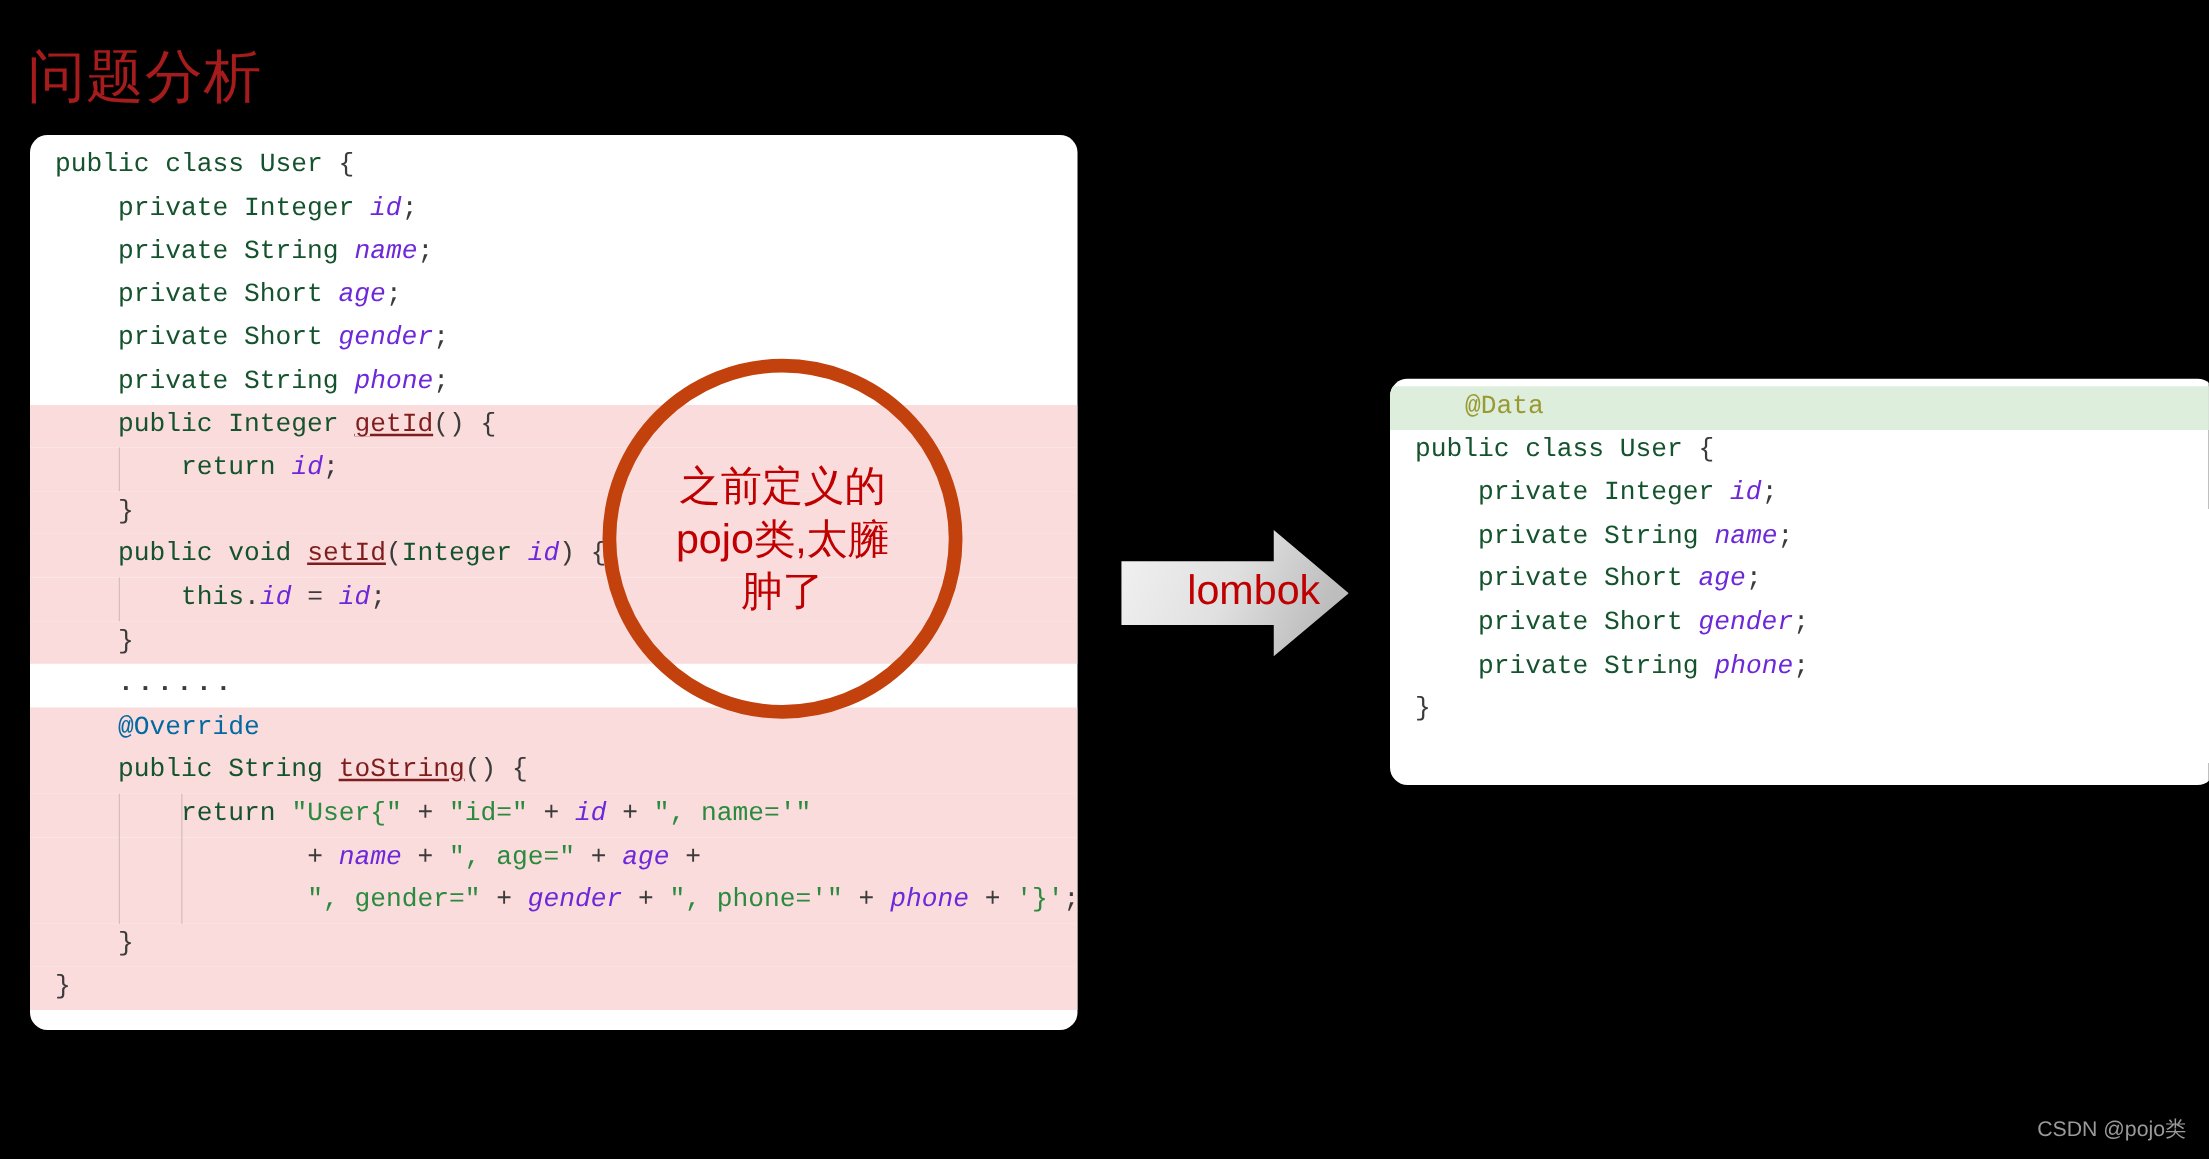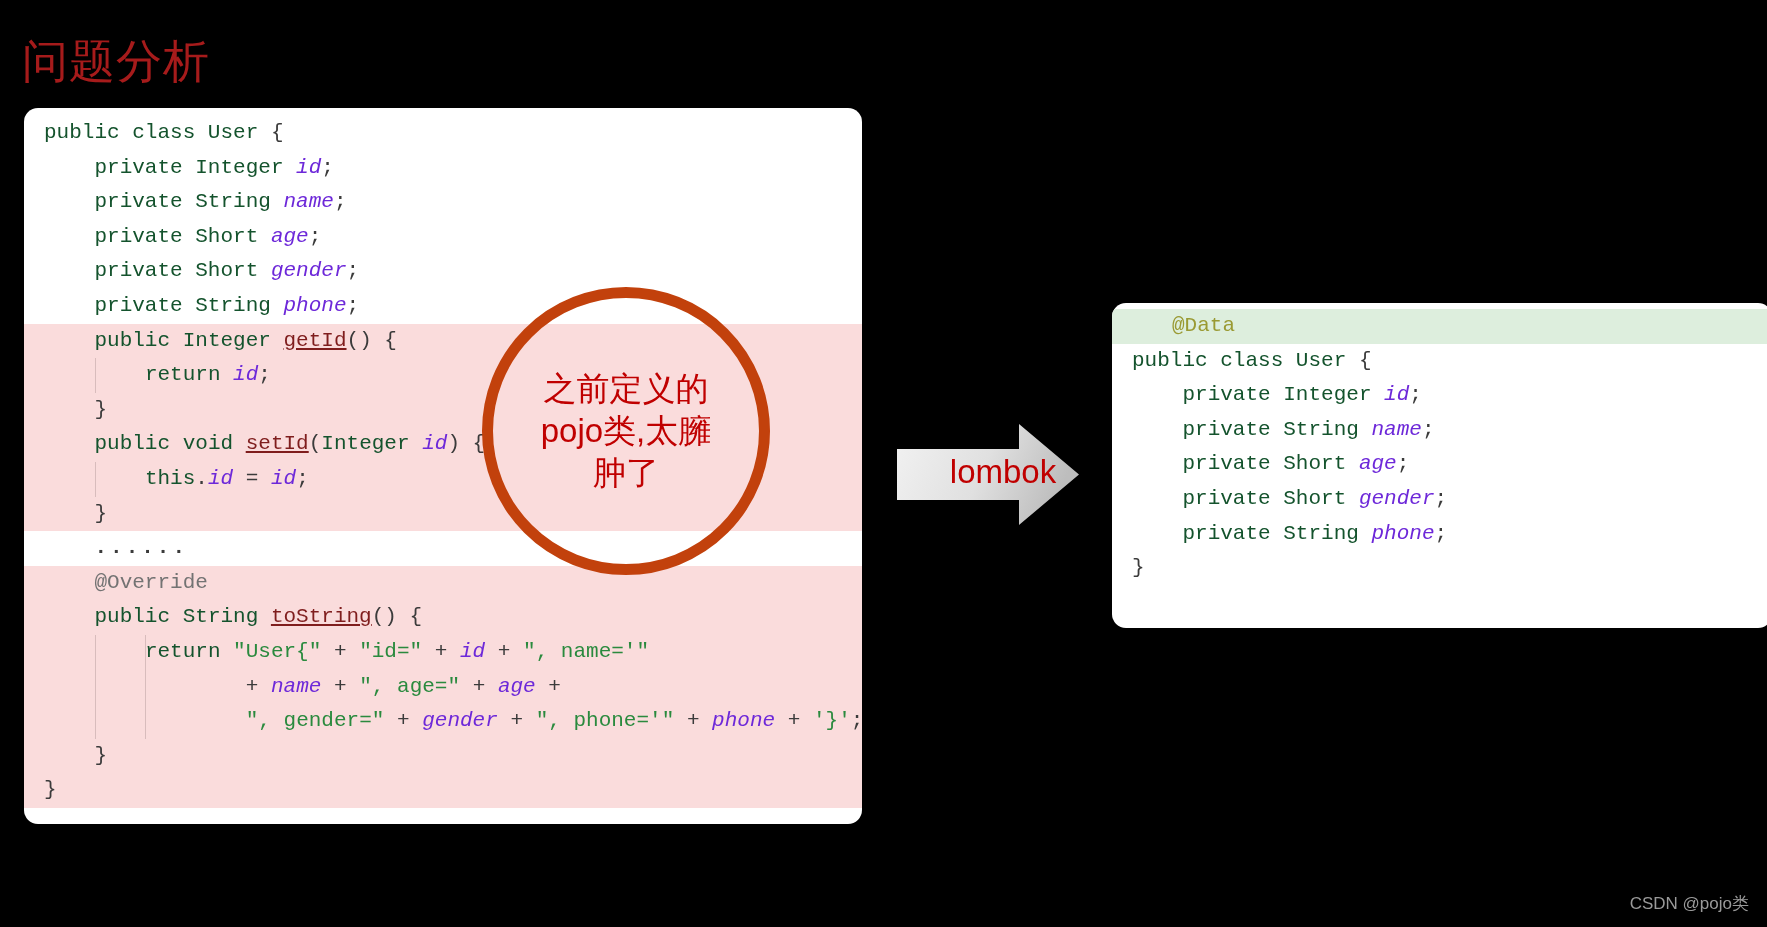--- a/index.html
+++ b/index.html
@@ -82,21 +82,21 @@
     width: 1px;
     background: #d8bcbc;
   }
 
   
   .t-kw   { color: #14532d; }       
   .t-type { color: #14532d; }       
   .t-var  { color: #6d28d9; font-style: italic; }       
   .t-fn   { color: #7f1d1d; text-decoration: underline; }       
   .t-str  { color: #2a8a3e; }       
-  .t-ann  { color: #737373; }       
+  .t-ann  { color: #0369a1; }       
   .t-ann-green { color: #9a9a33; margin-left: 40px; }  
   .t-punct{ color: #3b3b3b; }
   .t-dots { color: #3b3b3b; font-weight: bold; letter-spacing: 3px;}
 
   
   #annotation-circle {
     position: absolute;
     left: 482px;
     top: 287px;
     width: 288px;

